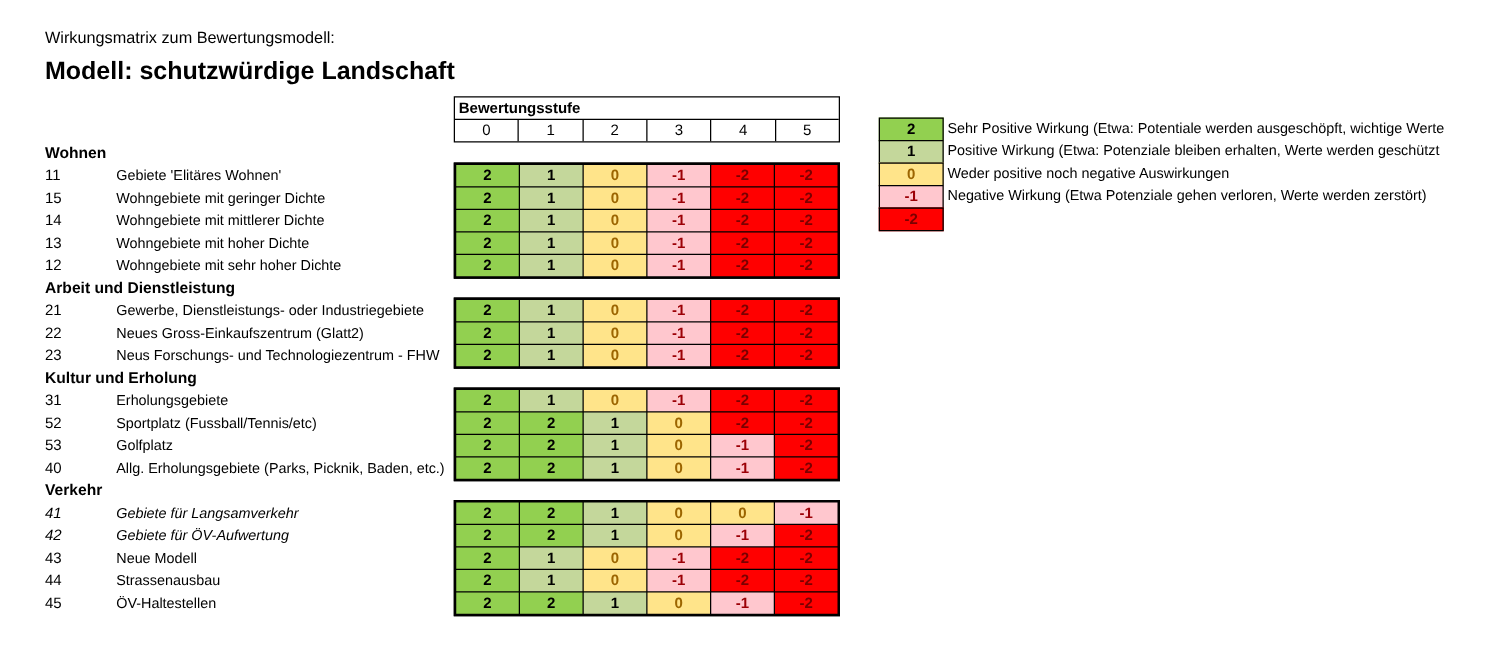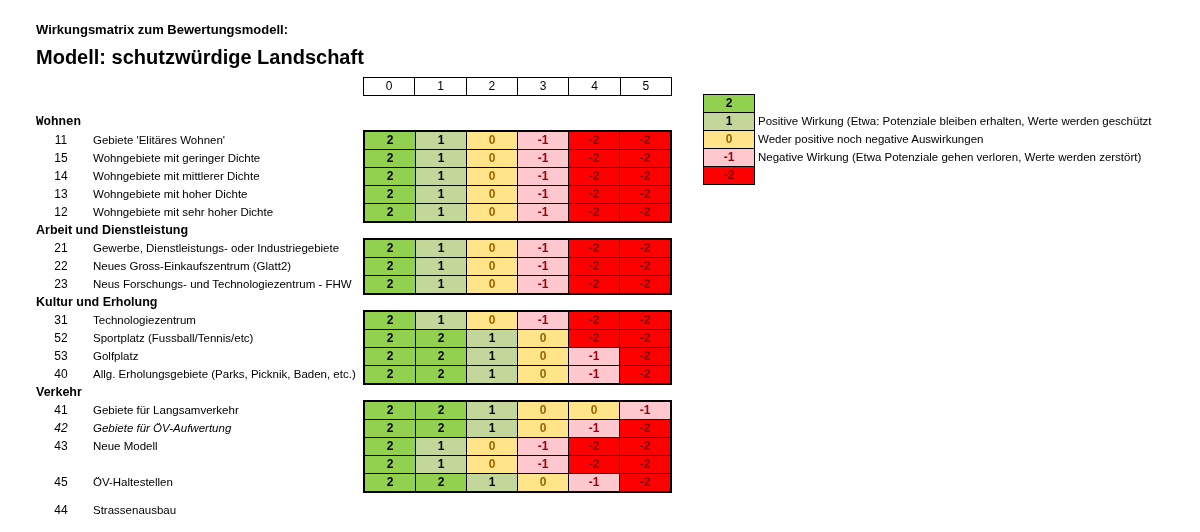--- a/index.html
+++ b/index.html
@@ -1,20 +1,20 @@
 <!DOCTYPE html>
 <html><head>
 <meta charset="utf-8">
 <style>
   html,body { margin:0; padding:0; background:#fff; }
   .canvas {
     position:relative; width:1200px; height:532px; background:#ffffff;
     font-family:"Liberation Sans", sans-serif; color:#000; overflow:hidden;
   }
-  .eyebrow-title { position:absolute; left:36px; top:22px; font-size:13px; font-weight:bold; white-space:nowrap; }
+  .eyebrow-title { position:absolute; left:36px; top:22px; font-size:13px; font-weight:normal; white-space:nowrap; }
   .model-title  { position:absolute; left:36px; top:46px; font-size:20px; font-weight:bold; white-space:nowrap; }
 
   
   .bw { position:absolute; left:363px; top:77px; width:309px; box-sizing:border-box;
         border:1px solid #000; background:#fff; }
   .bw-title { height:17px; line-height:17px; font-weight:bold; font-size:12px;
               padding-left:3px; border-bottom:1px solid #000; }
   .bw-cols { display:flex; height:17px; }
   .bw-col { flex:1; text-align:center; font-size:12px; line-height:17px; border-right:1px solid #000; }
   .bw-col:last-child { border-right:none; }
@@ -26,69 +26,71 @@
   .legend-row + .legend-row { margin-top:-1px; }
   .legend-box { width:52px; height:19px; box-sizing:border-box; border:1px solid #000;
                 text-align:center; font-weight:bold; font-size:12px; line-height:17px; flex:0 0 52px; }
   .legend-text { margin-left:3px; font-size:11.5px; line-height:19px; white-space:nowrap; }
 
   
   .sec-header { position:absolute; left:36px; height:18px; line-height:18px;
                 font-weight:bold; font-size:12.5px; white-space:nowrap; }
   .row-label { position:absolute; left:36px; height:18px; line-height:18px;
                font-size:11.5px; white-space:nowrap; }
-  .row-label .rid { display:inline-block; width:50px; text-align:center; margin-right:7px; font-size:12px; }
+  .row-label .rid { display:inline-block; width:50px; text-align:left; margin-right:7px; font-size:12px; }
   .block { position:absolute; left:363px; width:309px; box-sizing:border-box;
            display:grid; grid-template-columns:repeat(6,1fr); grid-auto-rows:17px;
            gap:1px; background:#000; border:2px solid #000; }
   .cell { text-align:center; font-size:12px; font-weight:bold; line-height:17px; }
 </style>
 </head>
 <body>
 
 <div class="canvas">
   <div class="eyebrow-title">Wirkungsmatrix zum Bewertungsmodell:</div>
   <div class="model-title">Modell: schutzwürdige Landschaft</div>
 
   <div class="bw">
+    <div class="bw-title">Bewertungsstufe</div>
     <div class="bw-cols" id="bw-cols">
         <div class="bw-col">0</div>
         <div class="bw-col">1</div>
         <div class="bw-col">2</div>
         <div class="bw-col">3</div>
         <div class="bw-col">4</div>
         <div class="bw-col">5</div>
       </div>
   </div>
 
   <div class="legend">
     <div id="legend-items">
         <div class="legend-row">
           <div class="legend-box" style="background: rgb(146, 208, 80); color: rgb(0, 0, 0);">2</div>
+          <div class="legend-text">Sehr Positive Wirkung (Etwa: Potentiale werden ausgeschöpft, wichtige Werte</div>
         </div>
         <div class="legend-row">
           <div class="legend-box" style="background: rgb(196, 215, 155); color: rgb(0, 0, 0);">1</div>
           <div class="legend-text">Positive Wirkung (Etwa: Potenziale bleiben erhalten, Werte werden geschützt</div>
         </div>
         <div class="legend-row">
           <div class="legend-box" style="background: rgb(255, 228, 138); color: rgb(156, 101, 0);">0</div>
           <div class="legend-text">Weder positive noch negative Auswirkungen</div>
         </div>
         <div class="legend-row">
           <div class="legend-box" style="background: rgb(255, 199, 206); color: rgb(156, 0, 6);">-1</div>
           <div class="legend-text">Negative Wirkung (Etwa Potenziale gehen verloren, Werte werden zerstört)</div>
         </div>
         <div class="legend-row">
           <div class="legend-box" style="background: rgb(255, 0, 0); color: rgb(122, 0, 0);">-2</div>
         </div>
       </div>
   </div>
 
   <div id="matrix-area">
-      <div class="sec-header" style="top: 113px; font-family: Liberation Mono, monospace;">Wohnen</div>
+      <div class="sec-header" style="top: 113px;">Wohnen</div>
       <div class="row-label" style="top: 131px;"><span class="rid">11</span><span>Gebiete 'Elitäres Wohnen'</span></div>
       <div class="row-label" style="top: 149px;"><span class="rid">15</span><span>Wohngebiete mit geringer Dichte</span></div>
       <div class="row-label" style="top: 167px;"><span class="rid">14</span><span>Wohngebiete mit mittlerer Dichte</span></div>
       <div class="row-label" style="top: 185px;"><span class="rid">13</span><span>Wohngebiete mit hoher Dichte</span></div>
       <div class="row-label" style="top: 203px;"><span class="rid">12</span><span>Wohngebiete mit sehr hoher Dichte</span></div>
       <div class="block" style="top: 130px;">
         <div class="cell" style="background: rgb(146, 208, 80); color: rgb(0, 0, 0);">2</div>
         <div class="cell" style="background: rgb(196, 215, 155); color: rgb(0, 0, 0);">1</div>
         <div class="cell" style="background: rgb(255, 228, 138); color: rgb(156, 101, 0);">0</div>
         <div class="cell" style="background: rgb(255, 199, 206); color: rgb(156, 0, 6);">-1</div>
@@ -137,21 +139,21 @@
         <div class="cell" style="background: rgb(255, 0, 0); color: rgb(122, 0, 0);">-2</div>
         <div class="cell" style="background: rgb(255, 0, 0); color: rgb(122, 0, 0);">-2</div>
         <div class="cell" style="background: rgb(146, 208, 80); color: rgb(0, 0, 0);">2</div>
         <div class="cell" style="background: rgb(196, 215, 155); color: rgb(0, 0, 0);">1</div>
         <div class="cell" style="background: rgb(255, 228, 138); color: rgb(156, 101, 0);">0</div>
         <div class="cell" style="background: rgb(255, 199, 206); color: rgb(156, 0, 6);">-1</div>
         <div class="cell" style="background: rgb(255, 0, 0); color: rgb(122, 0, 0);">-2</div>
         <div class="cell" style="background: rgb(255, 0, 0); color: rgb(122, 0, 0);">-2</div>
       </div>
       <div class="sec-header" style="top: 293px;">Kultur und Erholung</div>
-      <div class="row-label" style="top: 311px;"><span class="rid">31</span><span>Technologiezentrum</span></div>
+      <div class="row-label" style="top: 311px;"><span class="rid">31</span><span>Erholungsgebiete</span></div>
       <div class="row-label" style="top: 329px;"><span class="rid">52</span><span>Sportplatz (Fussball/Tennis/etc)</span></div>
       <div class="row-label" style="top: 347px;"><span class="rid">53</span><span>Golfplatz</span></div>
       <div class="row-label" style="top: 365px;"><span class="rid">40</span><span>Allg. Erholungsgebiete (Parks, Picknik, Baden, etc.)</span></div>
       <div class="block" style="top: 310px;">
         <div class="cell" style="background: rgb(146, 208, 80); color: rgb(0, 0, 0);">2</div>
         <div class="cell" style="background: rgb(196, 215, 155); color: rgb(0, 0, 0);">1</div>
         <div class="cell" style="background: rgb(255, 228, 138); color: rgb(156, 101, 0);">0</div>
         <div class="cell" style="background: rgb(255, 199, 206); color: rgb(156, 0, 6);">-1</div>
         <div class="cell" style="background: rgb(255, 0, 0); color: rgb(122, 0, 0);">-2</div>
         <div class="cell" style="background: rgb(255, 0, 0); color: rgb(122, 0, 0);">-2</div>
@@ -168,24 +170,24 @@
         <div class="cell" style="background: rgb(255, 199, 206); color: rgb(156, 0, 6);">-1</div>
         <div class="cell" style="background: rgb(255, 0, 0); color: rgb(122, 0, 0);">-2</div>
         <div class="cell" style="background: rgb(146, 208, 80); color: rgb(0, 0, 0);">2</div>
         <div class="cell" style="background: rgb(146, 208, 80); color: rgb(0, 0, 0);">2</div>
         <div class="cell" style="background: rgb(196, 215, 155); color: rgb(0, 0, 0);">1</div>
         <div class="cell" style="background: rgb(255, 228, 138); color: rgb(156, 101, 0);">0</div>
         <div class="cell" style="background: rgb(255, 199, 206); color: rgb(156, 0, 6);">-1</div>
         <div class="cell" style="background: rgb(255, 0, 0); color: rgb(122, 0, 0);">-2</div>
       </div>
       <div class="sec-header" style="top: 383px;">Verkehr</div>
-      <div class="row-label" style="top: 401px;"><span class="rid">41</span><span>Gebiete für Langsamverkehr</span></div>
+      <div class="row-label" style="top: 401px; font-style: italic;"><span class="rid">41</span><span>Gebiete für Langsamverkehr</span></div>
       <div class="row-label" style="top: 419px; font-style: italic;"><span class="rid">42</span><span>Gebiete für ÖV-Aufwertung</span></div>
       <div class="row-label" style="top: 437px;"><span class="rid">43</span><span>Neue Modell</span></div>
-      <div class="row-label" style="top: 455px; margin-top: 46px;"><span class="rid">44</span><span>Strassenausbau</span></div>
+      <div class="row-label" style="top: 455px;"><span class="rid">44</span><span>Strassenausbau</span></div>
       <div class="row-label" style="top: 473px;"><span class="rid">45</span><span>ÖV-Haltestellen</span></div>
       <div class="block" style="top: 400px;">
         <div class="cell" style="background: rgb(146, 208, 80); color: rgb(0, 0, 0);">2</div>
         <div class="cell" style="background: rgb(146, 208, 80); color: rgb(0, 0, 0);">2</div>
         <div class="cell" style="background: rgb(196, 215, 155); color: rgb(0, 0, 0);">1</div>
         <div class="cell" style="background: rgb(255, 228, 138); color: rgb(156, 101, 0);">0</div>
         <div class="cell" style="background: rgb(255, 228, 138); color: rgb(156, 101, 0);">0</div>
         <div class="cell" style="background: rgb(255, 199, 206); color: rgb(156, 0, 6);">-1</div>
         <div class="cell" style="background: rgb(146, 208, 80); color: rgb(0, 0, 0);">2</div>
         <div class="cell" style="background: rgb(146, 208, 80); color: rgb(0, 0, 0);">2</div>

